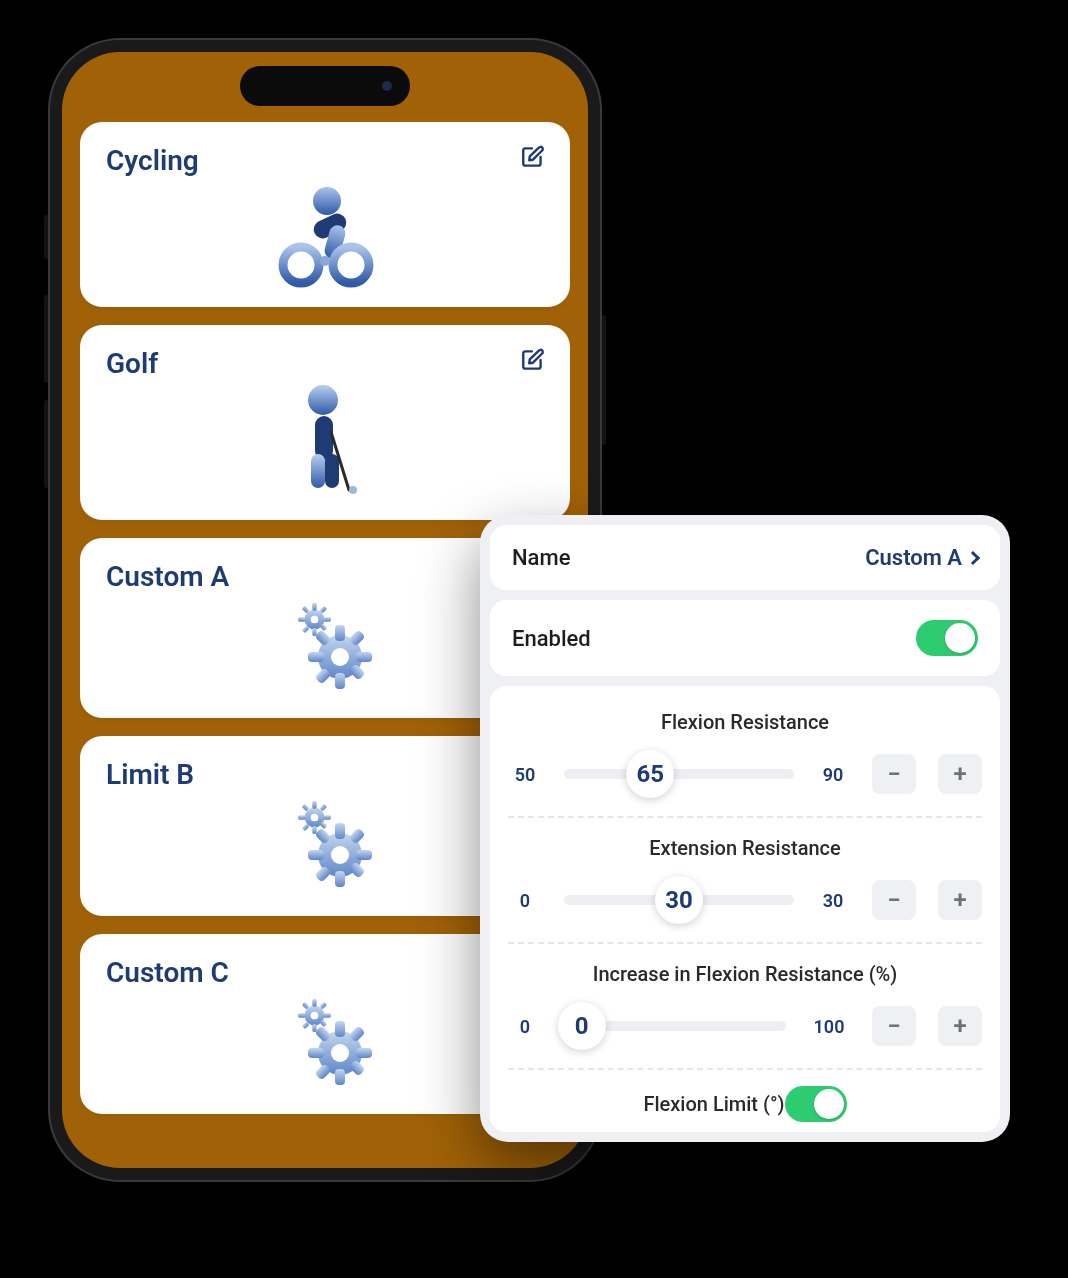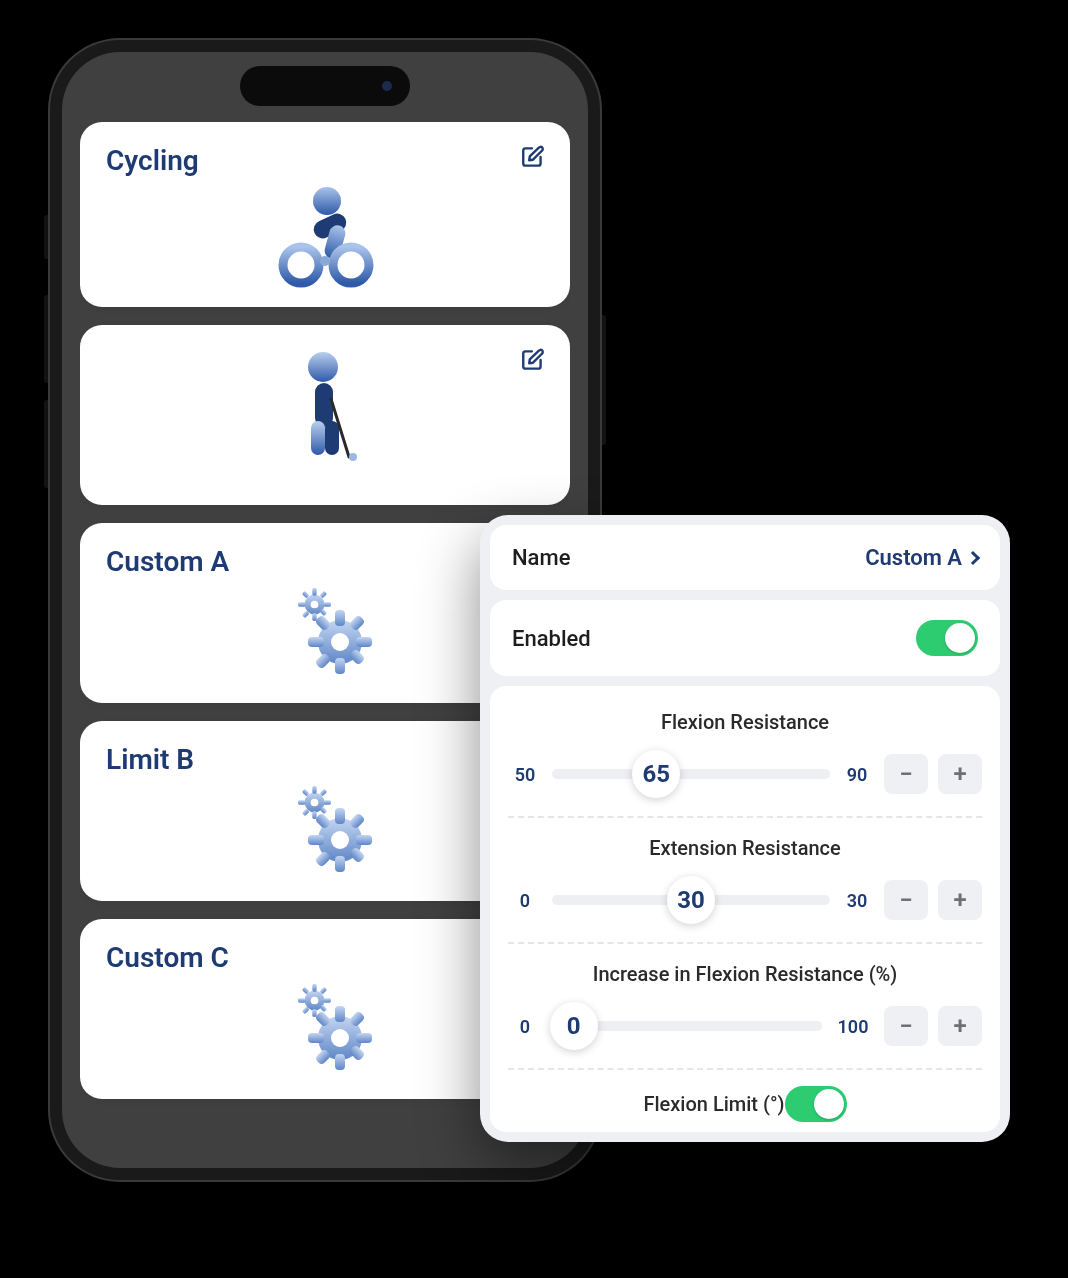--- a/index.html
+++ b/index.html
@@ -19,21 +19,21 @@
     top: 40px;
     width: 550px;
     height: 1140px;
     background: #1a1a1a;
     border-radius: 70px;
     padding: 12px;
     box-shadow: 0 0 0 2px #3a3a3a, 0 20px 60px rgba(0,0,0,0.6);
   }
   .phone-inner {
     width: 100%; height: 100%;
-    background: #404040;
+    background: #a16207;
     border-radius: 58px;
     overflow: hidden;
     position: relative;
     padding-left: 37px;
   }
   .notch {
     position: absolute;
     top: 14px; left: 50%;
     transform: translateX(-50%);
     width: 170px; height: 40px;
@@ -134,21 +134,21 @@
   }
   .slider-block:last-child{border-bottom:none;}
   .slider-title{
     text-align:center;
     font-size:20px;
     color:#2a2a2a;
     font-weight:500;
     margin-bottom:20px;
   }
   .slider-row{
-    display:flex;align-items:center;gap:10px;
+    display:flex;align-items:center;gap:22px;
   }
   .range-num{color:#1f3b73;font-size:18px;font-weight:600;width:34px;text-align:center;}
   .track{
     flex:1;position:relative;height:10px;background:#edeff2;border-radius:6px;
   }
   .thumb{
     position:absolute;top:50%;transform:translate(-50%,-50%);
     width:48px;height:48px;border-radius:50%;background:#fff;
     box-shadow:0 2px 8px rgba(0,0,0,0.18);
     display:flex;align-items:center;justify-content:center;
@@ -200,20 +200,21 @@
             <rect x="48" y="38" width="34" height="18" rx="9" fill="#1f3b73" transform="rotate(-25 65 47)"></rect>
             <rect x="62" y="46" width="16" height="34" rx="8" fill="url(#g1)" transform="rotate(15 70 63)"></rect>
             <circle cx="36" cy="86" r="18" fill="none" stroke="url(#g1)" stroke-width="9"></circle>
             <circle cx="86" cy="86" r="18" fill="none" stroke="url(#g1)" stroke-width="9"></circle>
             <circle cx="60" cy="82" r="5" fill="#8aa9d6"></circle>
           </svg>
         </div>
       </div>
 
       <div class="card">
+        <div class="card-title">Golf</div>
         <span class="edit-icon">
           <svg width="26" height="26" viewBox="0 0 24 24" fill="none" stroke="#1f3b73" stroke-width="2.2" stroke-linecap="round" stroke-linejoin="round">
               <path d="M11 4H5a2 2 0 0 0-2 2v12a2 2 0 0 0 2 2h12a2 2 0 0 0 2-2v-6"></path>
               <path d="M17.4 3.4a2 2 0 1 1 2.8 2.8L12 14.5 8.5 15l.5-3.5 8.4-8.1z"></path>
             </svg>
         </span>
         <div class="card-illustration">
           <svg width="100" height="120" viewBox="0 0 100 120">
             <defs>
                 <linearGradient id="g2" x1="0" y1="0" x2="0" y2="1">

